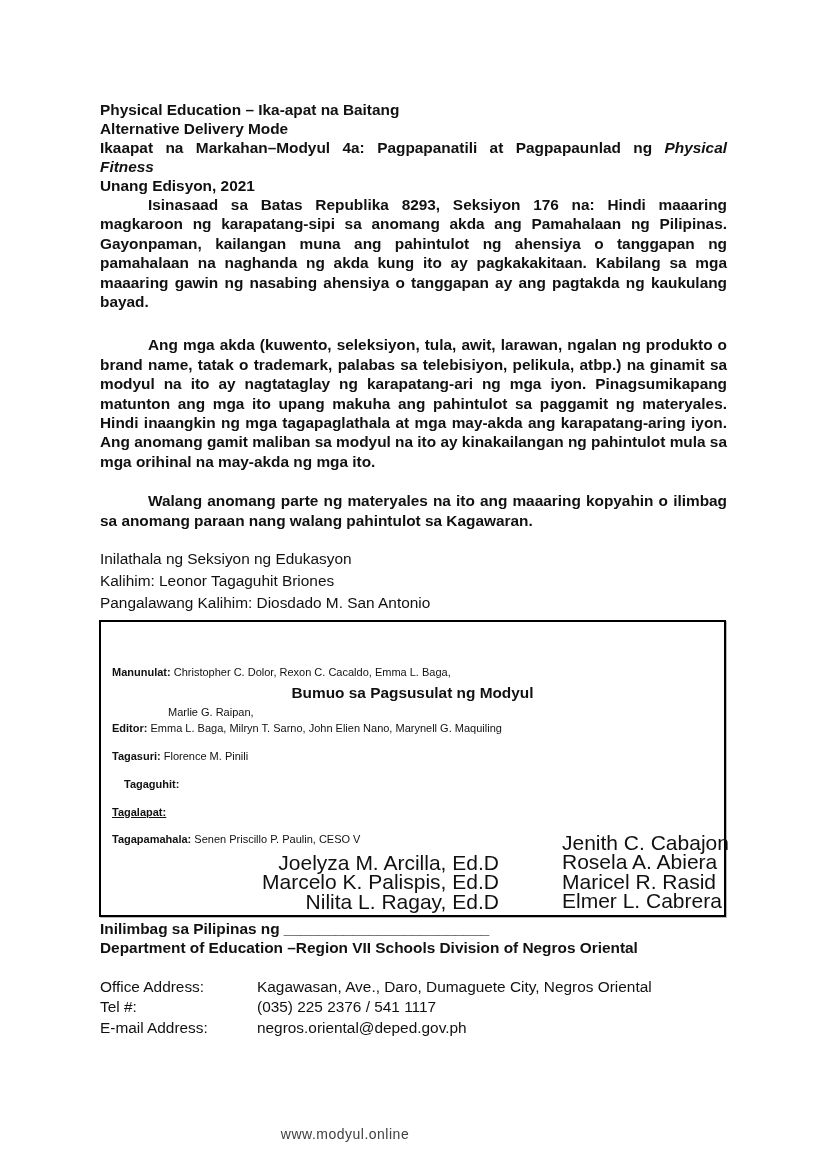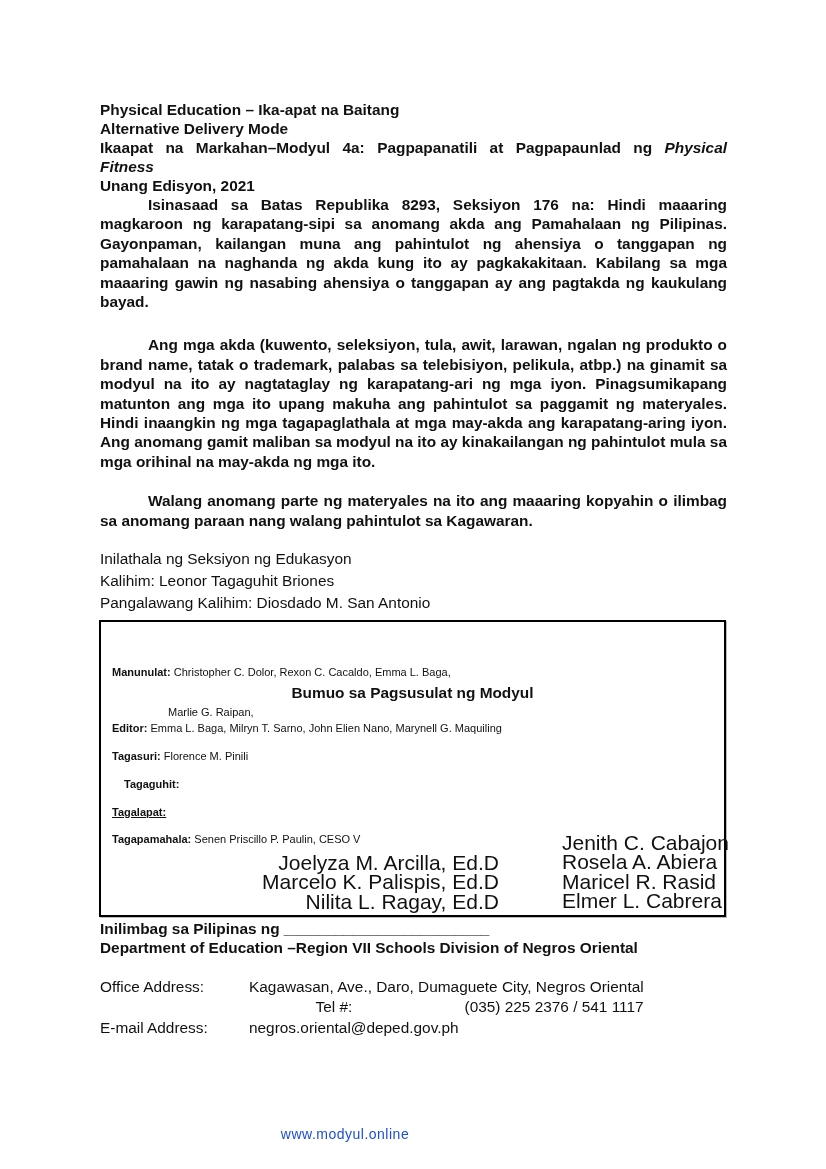--- a/index.html
+++ b/index.html
@@ -102,31 +102,32 @@
     }
     .contact {
       position: absolute;
       left: 100px;
       top: 976px;
       font-size: 15.4px;
     }
     .contact-row {
       display: flex;
       line-height: 21px;
-    }
-    .contact-row:nth-child(2) { line-height: 20px; justify-content: flex-end; }
+      gap: 8px;
+    }
+    .contact-row:nth-child(2) { line-height: 20px; }
     .contact-label { width: 149px; }
     .watermark {
       position: absolute;
       left: 0;
       width: 690px;
       top: 1126px;
       text-align: center;
       font-size: 14px;
-      color: #1d4ed8;
+      color: #404040;
       letter-spacing: 0.5px;
     }
   </style>
 </head>
 <body>
 
 <div class="page">
   <p class="head-line">Physical Education – Ika-apat na Baitang</p>
   <p class="head-line">Alternative Delivery Mode</p>
   <p class="head-line justify"><span>Ikaapat na Markahan–Modyul 4a: Pagpapanatili at Pagpapaunlad ng</span> <span class="it">Physical</span></p>

